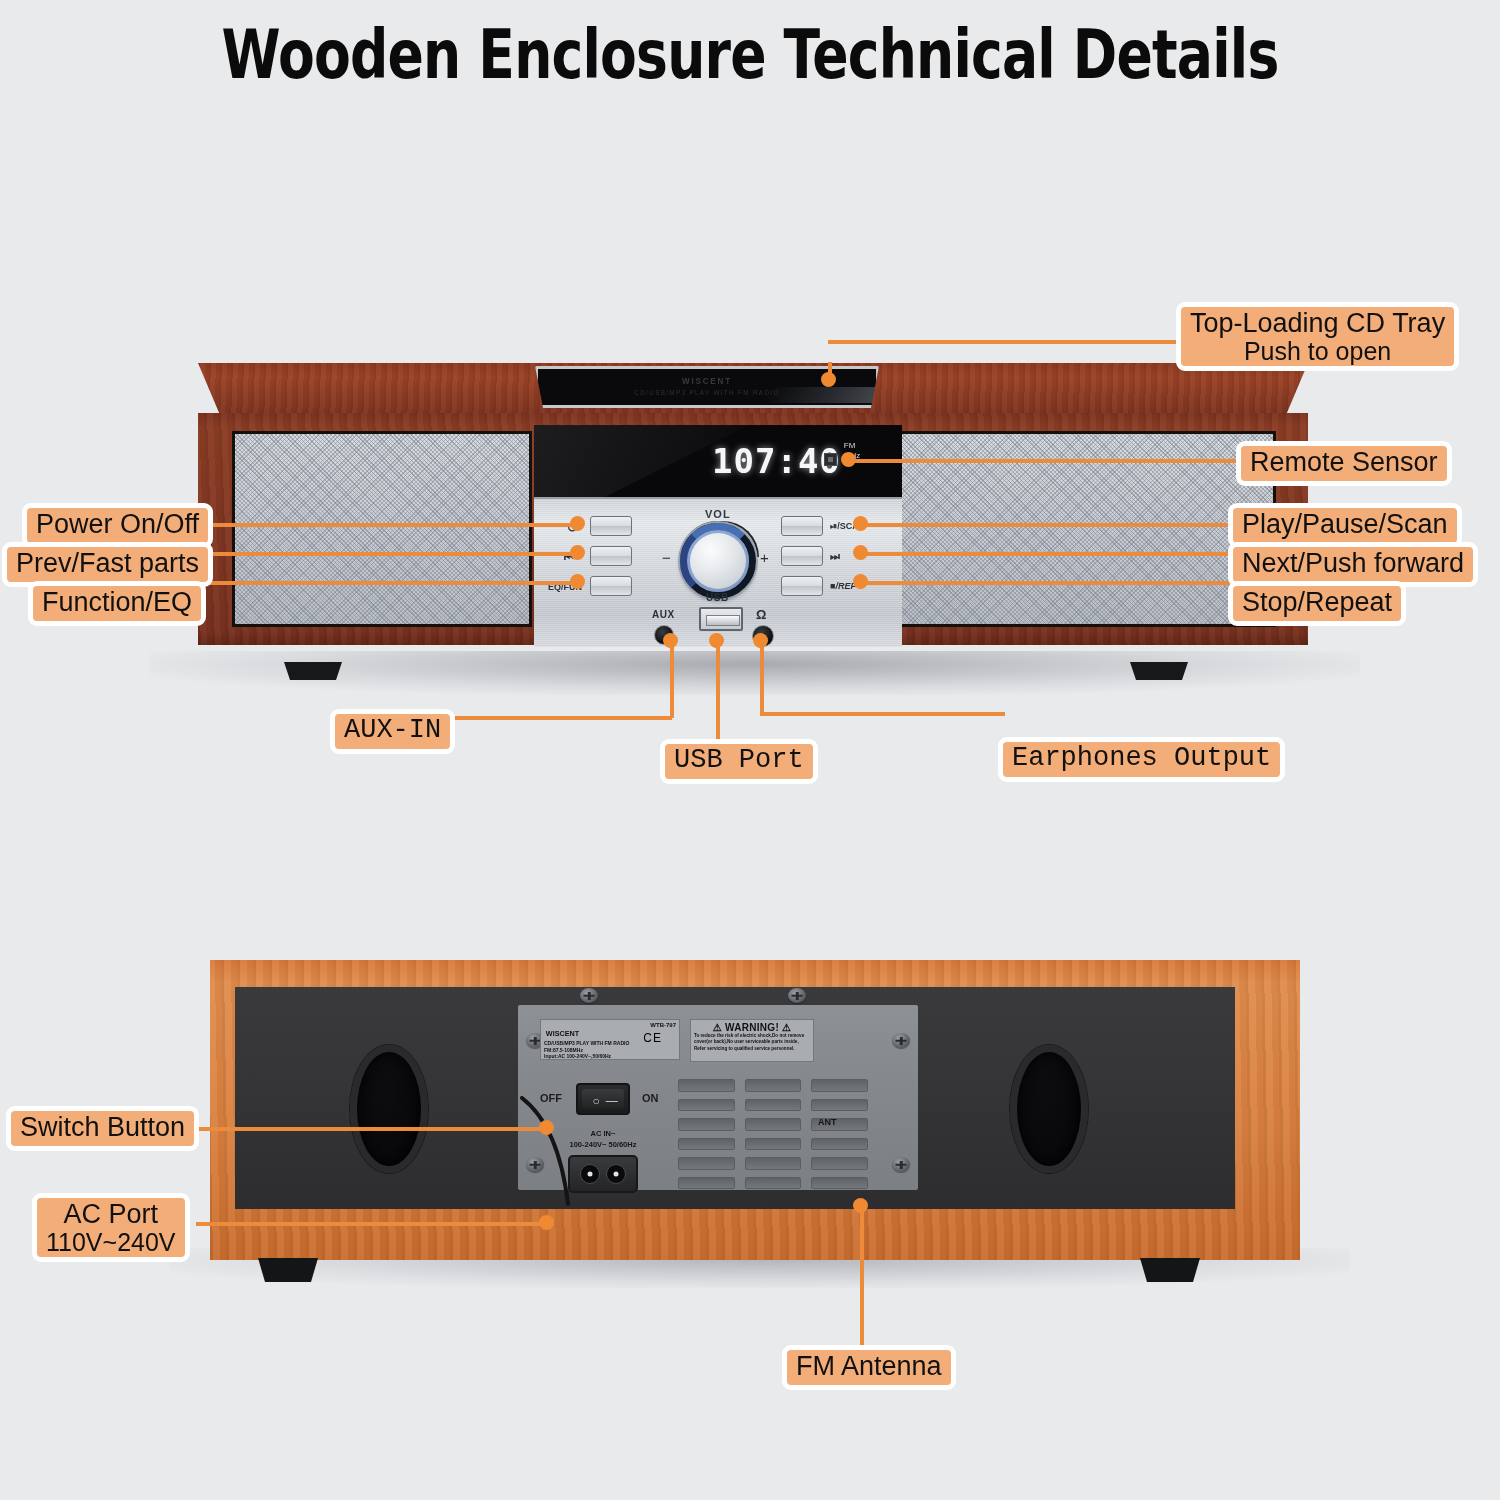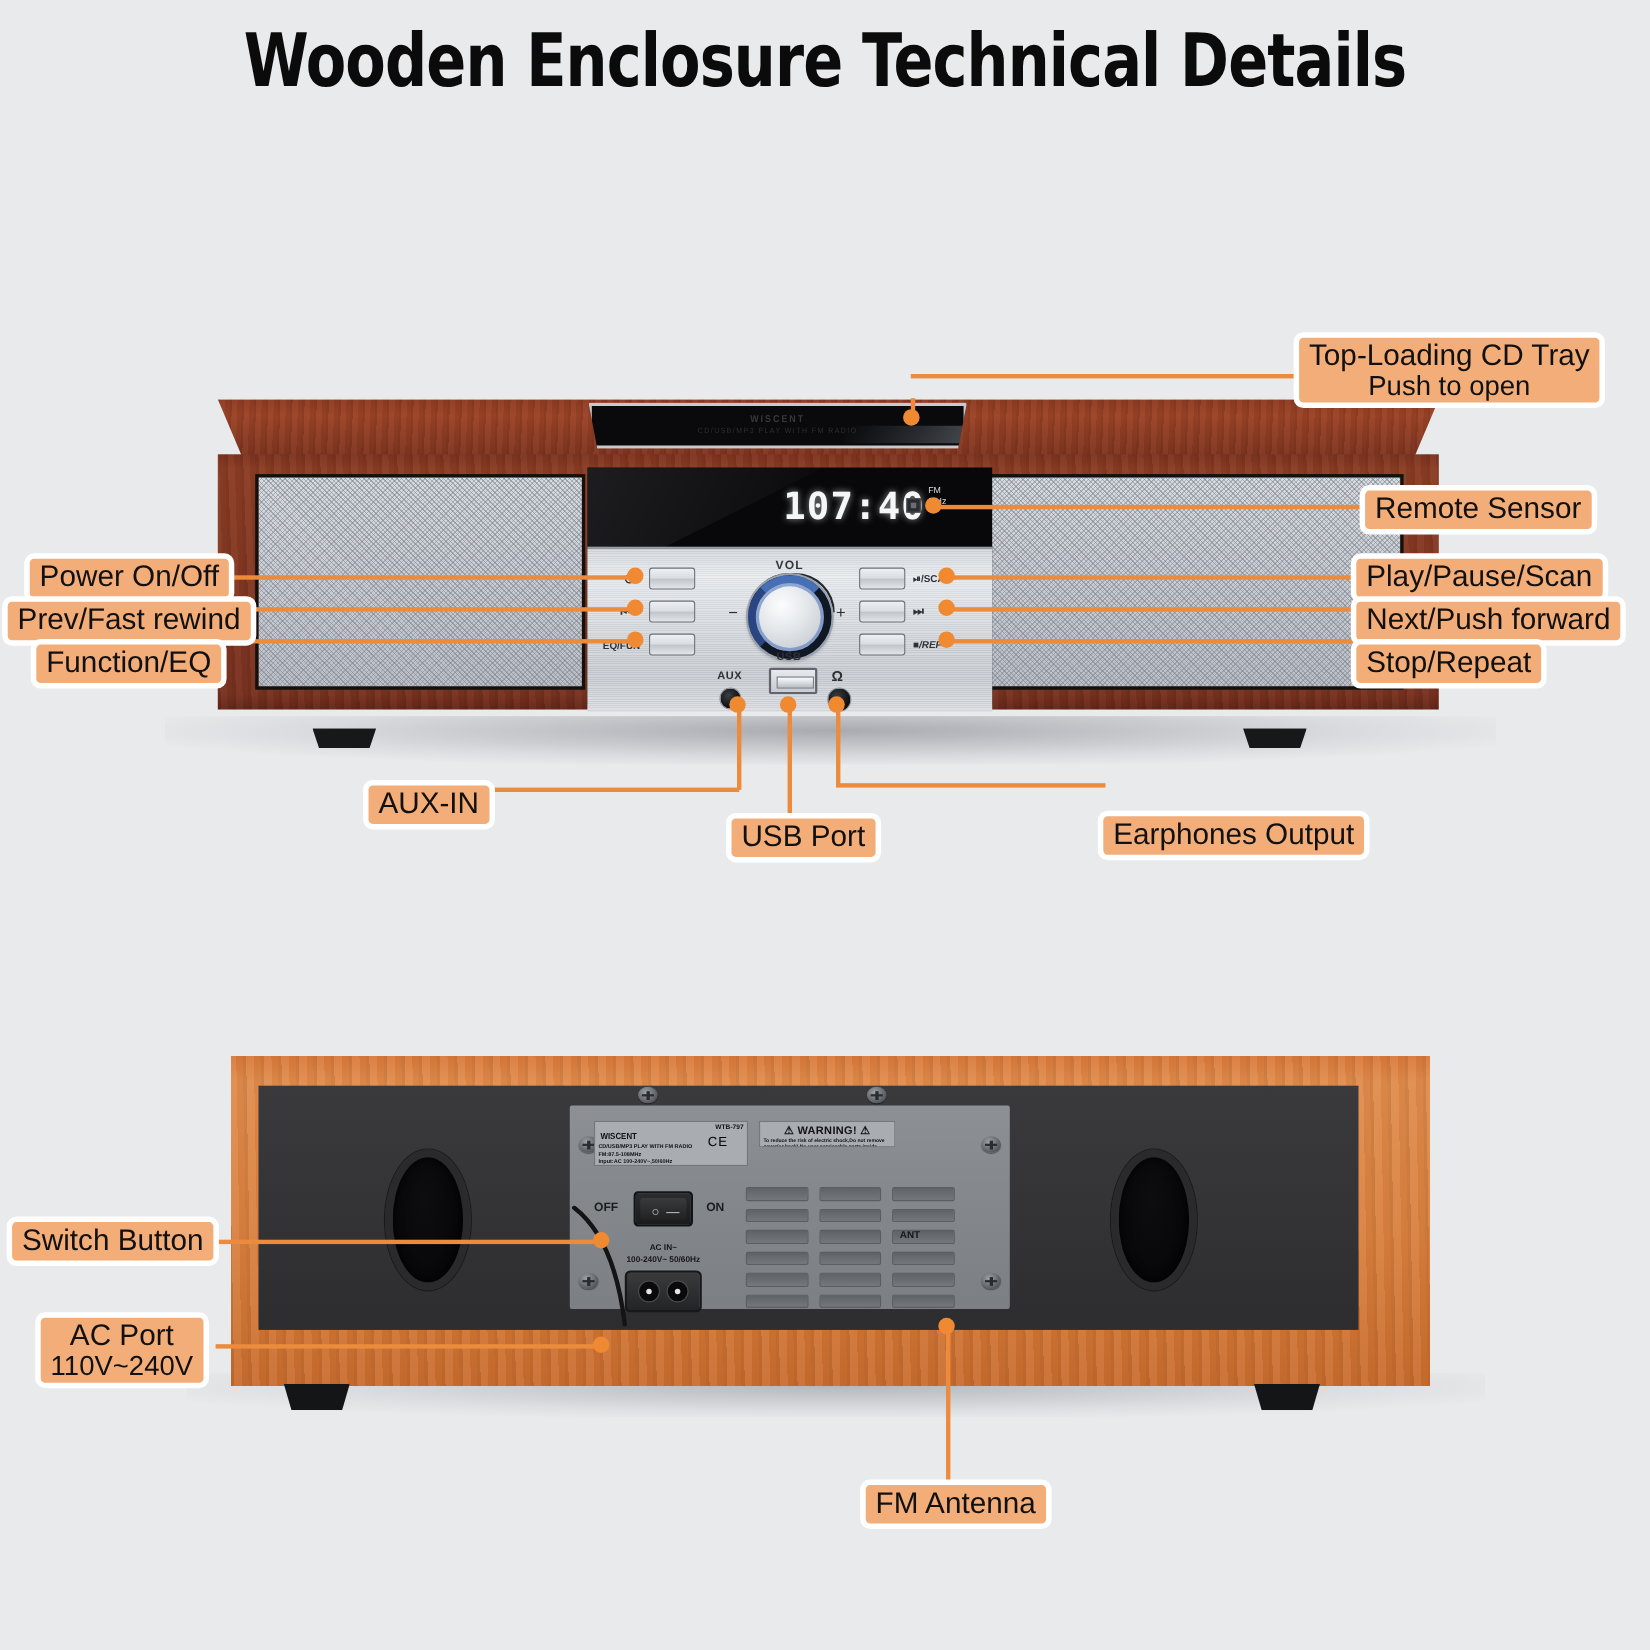--- a/index.html
+++ b/index.html
@@ -32,21 +32,21 @@
     border-radius:9px;
     font-size:27px;
     line-height:1.06;
     padding:2px 9px 4px 9px;
     white-space:nowrap;
     box-sizing:border-box;
     z-index:30;
   }
   .callout .l2{display:block;font-size:25px;text-align:center;}
   .callout.two{padding-bottom:2px;}
-  .callout.cond{font-family:Liberation Sans, sans-serif;}
+  .callout.cond{font-family:Liberation Mono, monospace;}
 
   
   .lead{position:absolute;background:#ec8b3c;z-index:20;}
   .lead.h{height:4px;}
   .lead.v{width:4px;}
   .dot{position:absolute;width:15px;height:15px;border-radius:50%;
        background:#ef8a33;z-index:21;}
 
   
   #front{position:absolute;left:198px;top:363px;width:1110px;height:300px;z-index:10;}
@@ -255,21 +255,21 @@
   #speclabel{
     position:absolute;left:22px;top:14px;width:140px;height:41px;
     background:#a9acb1;border:1px solid #74777c;box-sizing:border-box;
     padding:2px 3px;overflow:hidden;
   }
   #speclabel .brand{font-size:8px;font-weight:bold;color:#101114;letter-spacing:0;transform:scaleX(.9);display:inline-block;}
   #speclabel .model{font-size:6px;font-weight:bold;color:#101114;float:right;}
   #speclabel .ln{font-size:5px;color:#101114;line-height:1.32;white-space:nowrap;font-weight:bold;clear:both;}
   #speclabel .certs{position:absolute;right:17px;top:11px;color:#000000;font-size:12px;letter-spacing:1px;}
   #warnlabel{
-    position:absolute;left:172px;top:14px;width:124px;height:24px;
+    position:absolute;left:172px;top:14px;width:124px;height:43px;
     background:#a9acb1;border:1px solid #74777c;box-sizing:border-box;
     padding:2px 3px;overflow:hidden;
   }
   #warnlabel .wt{font-size:10px;font-weight:bold;color:#101114;text-align:center;letter-spacing:.3px;}
   #warnlabel .wl{font-size:4.6px;color:#101114;line-height:1.4;font-weight:bold;white-space:nowrap;}
 
   #rocker{
     position:absolute;left:58px;top:78px;width:54px;height:32px;
     background:linear-gradient(180deg,#2b2c2e,#1a1b1d);
     border:2px solid #131416;border-radius:4px;box-sizing:border-box;
@@ -414,21 +414,21 @@
   <span>Top-Loading CD Tray</span>
   <span class="l2">Push to open</span>
 </div>
 <div class="callout" style="left:1236px;top:441px;">
   <span>Remote Sensor</span>
 </div>
 <div class="callout" style="left:22px;top:503px;">
   <span>Power On/Off</span>
 </div>
 <div class="callout" style="left:2px;top:542px;">
-  <span>Prev/Fast rewind</span>
+  <span>Prev/Fast parts</span>
 </div>
 <div class="callout" style="left:28px;top:581px;">
   <span>Function/EQ</span>
 </div>
 <div class="callout" style="left:1228px;top:503px;">
   <span>Play/Pause/Scan</span>
 </div>
 <div class="callout" style="left:1228px;top:542px;">
   <span>Next/Push forward</span>
 </div>

